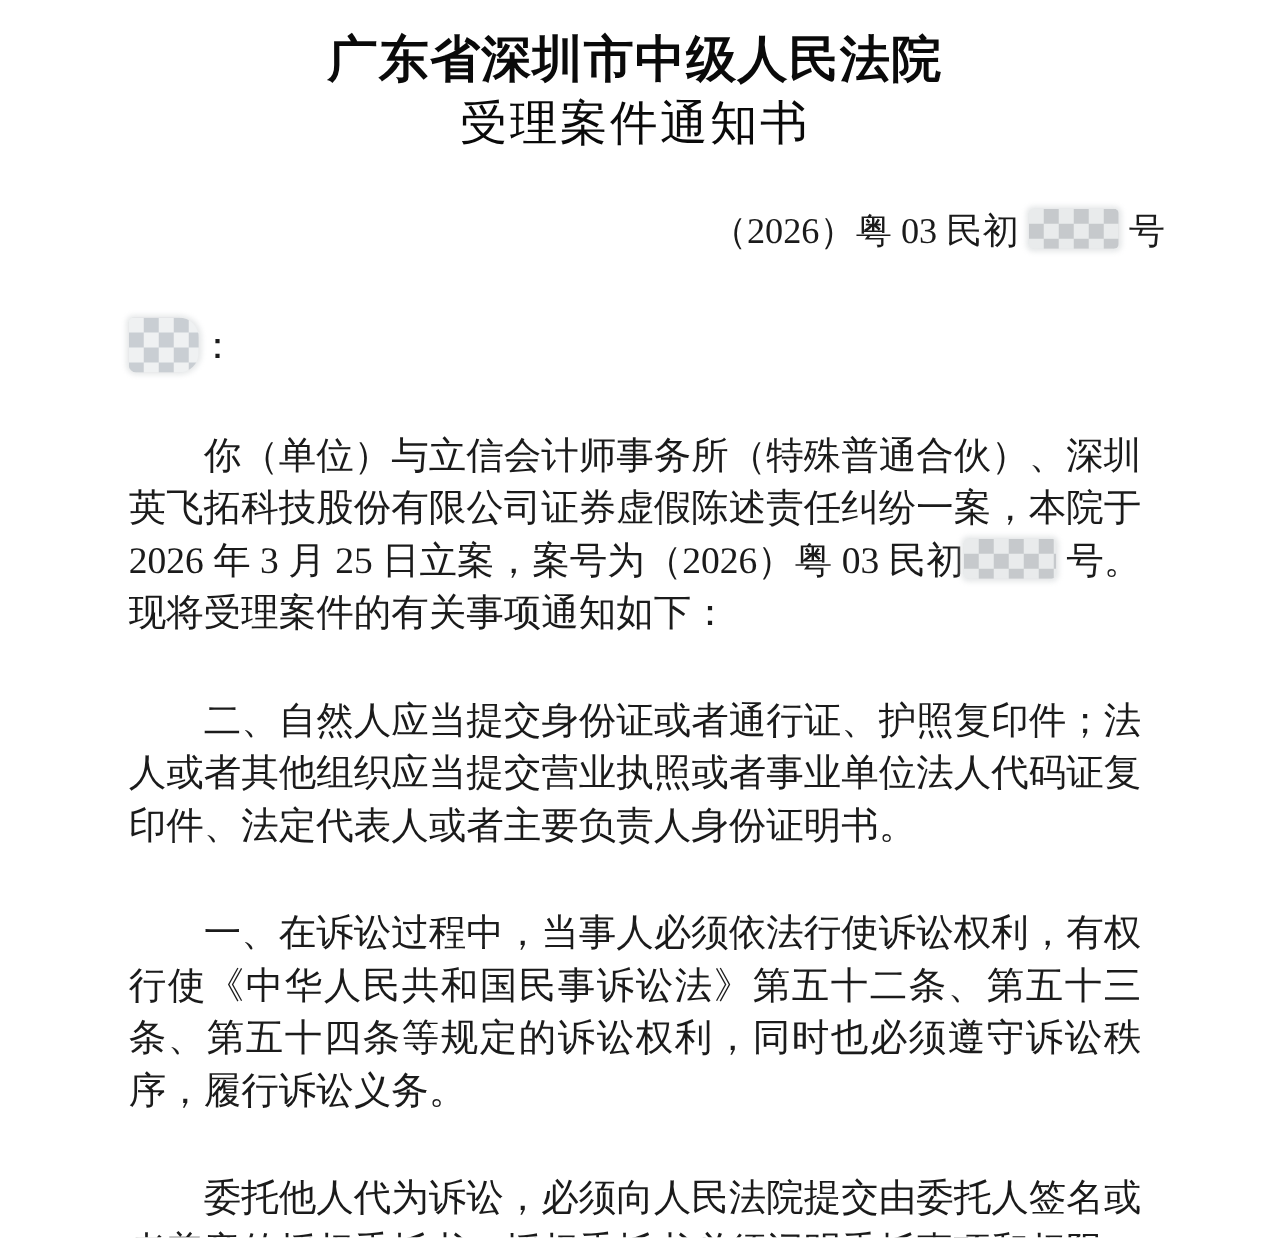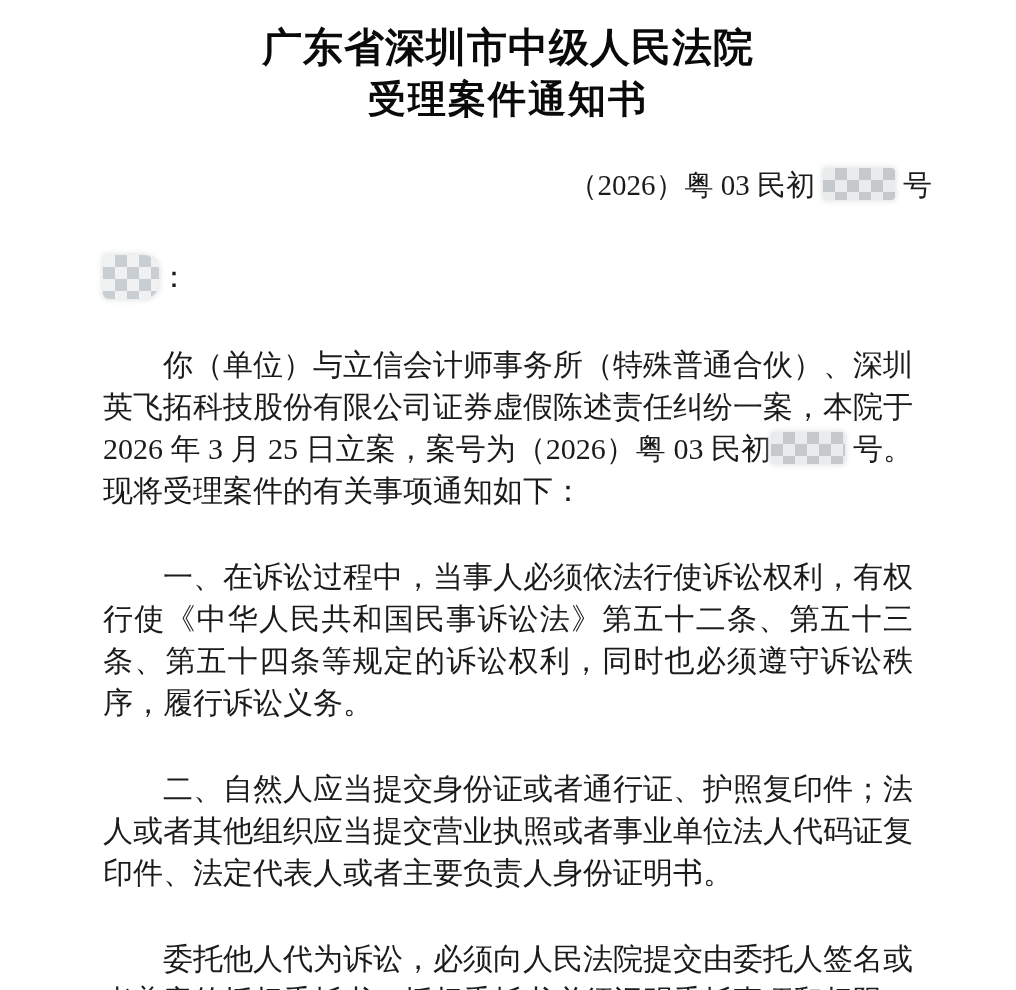--- a/index.html
+++ b/index.html
@@ -26,21 +26,21 @@
   }
   .court-name {
     font-size: 40px;
     font-weight: bold;
     line-height: 52px;
     color: #0a0a0a;
     letter-spacing: 1px;
   }
   .doc-type {
     font-size: 38px;
-    font-weight: bold;
+    font-weight: normal;
     line-height: 50px;
     color: #0a0a0a;
     letter-spacing: 2px;
   }
 
   
   .case-number-line {
     margin-top: 42px;
     padding-right: 84px;
     text-align: right;
@@ -117,22 +117,22 @@
   </div>
 
   <div class="addressee-line">
     <span class="redaction redaction-addressee"></span><span>：</span>
   </div>
 
   <div class="doc-body">
 
     <p class="para"><span>你（单位）与立信会计师事务所（特殊普通合伙）、深圳英飞拓科技股份有限公司证券虚假陈述责任纠纷一案，本院于 2026 年 3 月 25 日立案，案号为（2026）粤 03 民初</span><span class="redaction redaction-case-inline"></span><span>号。现将受理案件的有关事项通知如下：</span></p>
 
+    <p class="para">二、自然人应当提交身份证或者通行证、护照复印件；法人或者其他组织应当提交营业执照或者事业单位法人代码证复印件、法定代表人或者主要负责人身份证明书。</p>
+
     <p class="para">一、在诉讼过程中，当事人必须依法行使诉讼权利，有权行使《中华人民共和国民事诉讼法》第五十二条、第五十三条、第五十四条等规定的诉讼权利，同时也必须遵守诉讼秩序，履行诉讼义务。</p>
-
-    <p class="para">二、自然人应当提交身份证或者通行证、护照复印件；法人或者其他组织应当提交营业执照或者事业单位法人代码证复印件、法定代表人或者主要负责人身份证明书。</p>
 
 
     <p class="para">委托他人代为诉讼，必须向人民法院提交由委托人签名或者盖章的授权委托书。授权委托书必须记明委托事项和权限。诉讼代理人代为承认、放弃、变更诉讼请求，进行和解，提起反诉或者上诉，必须有委托人的特别授权。</p>
 
   </div>
 
 </div>
 
 </body></html>

